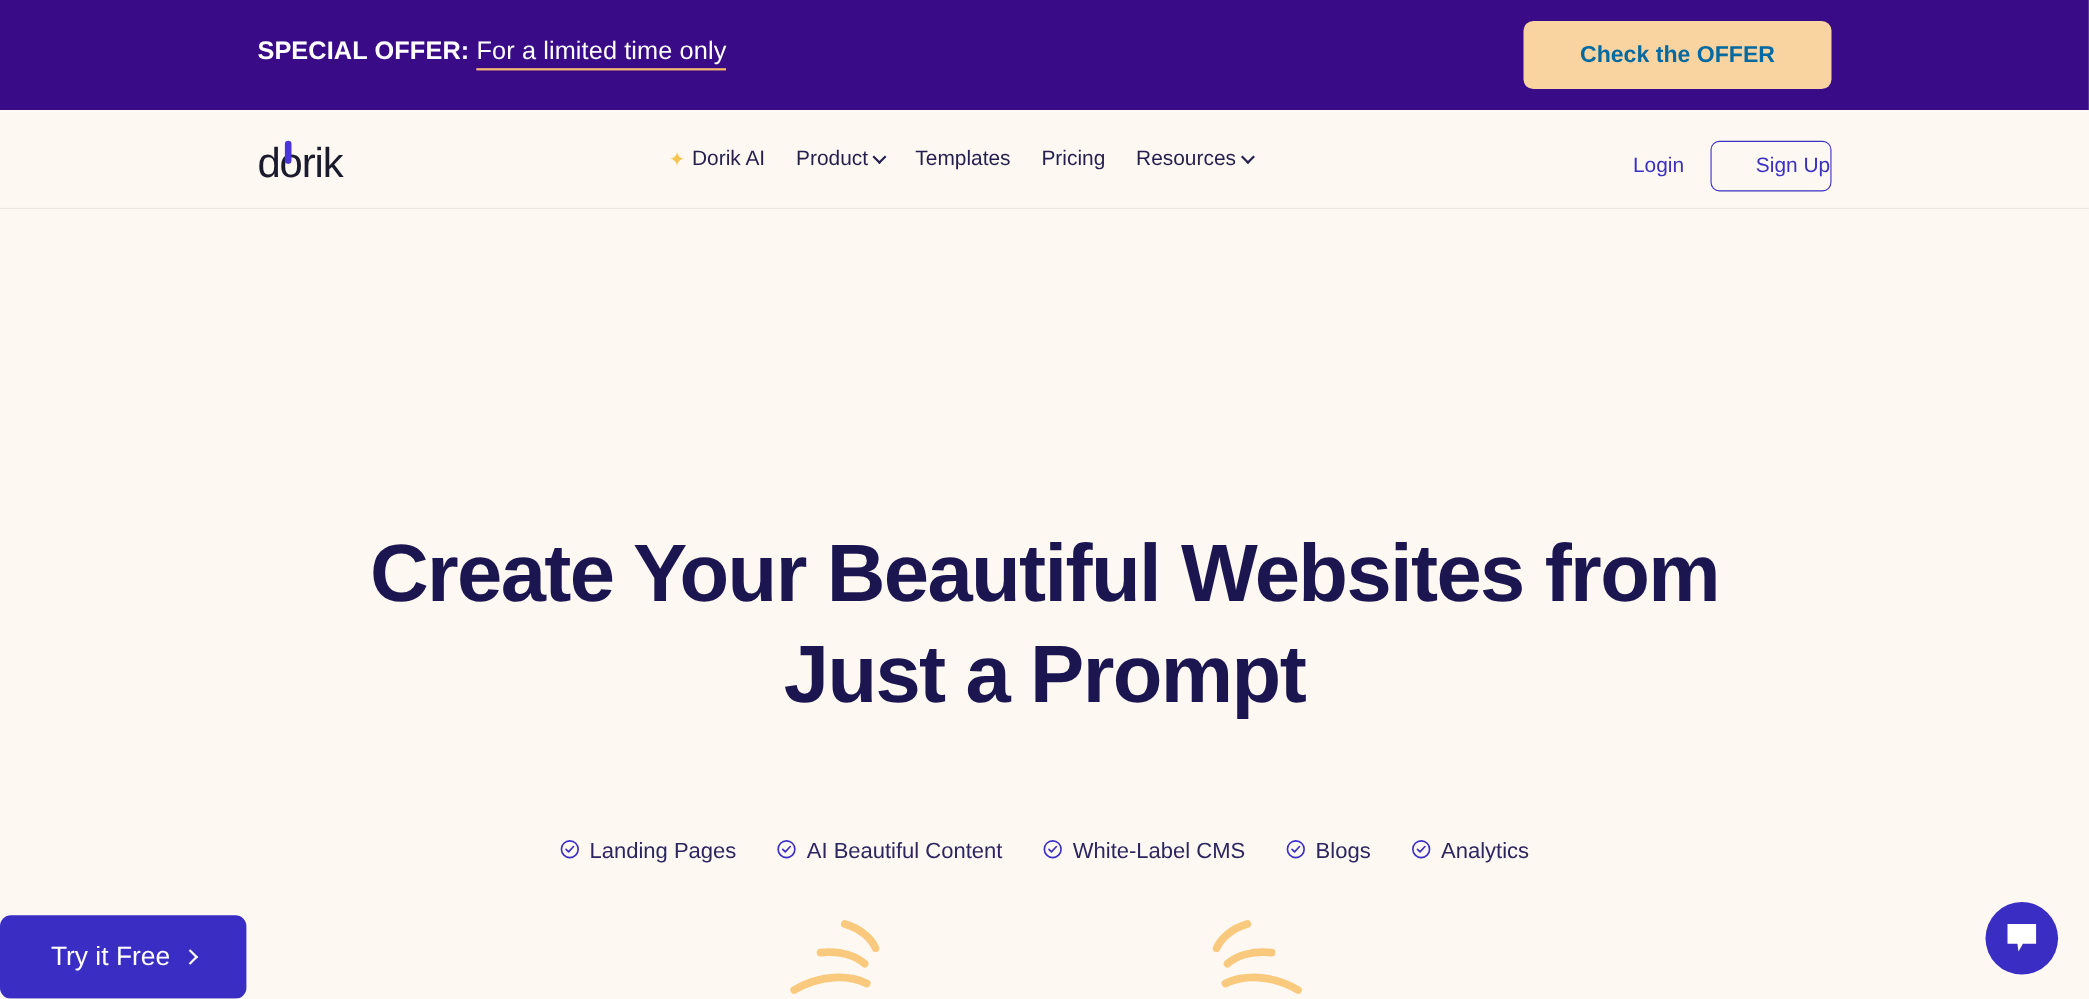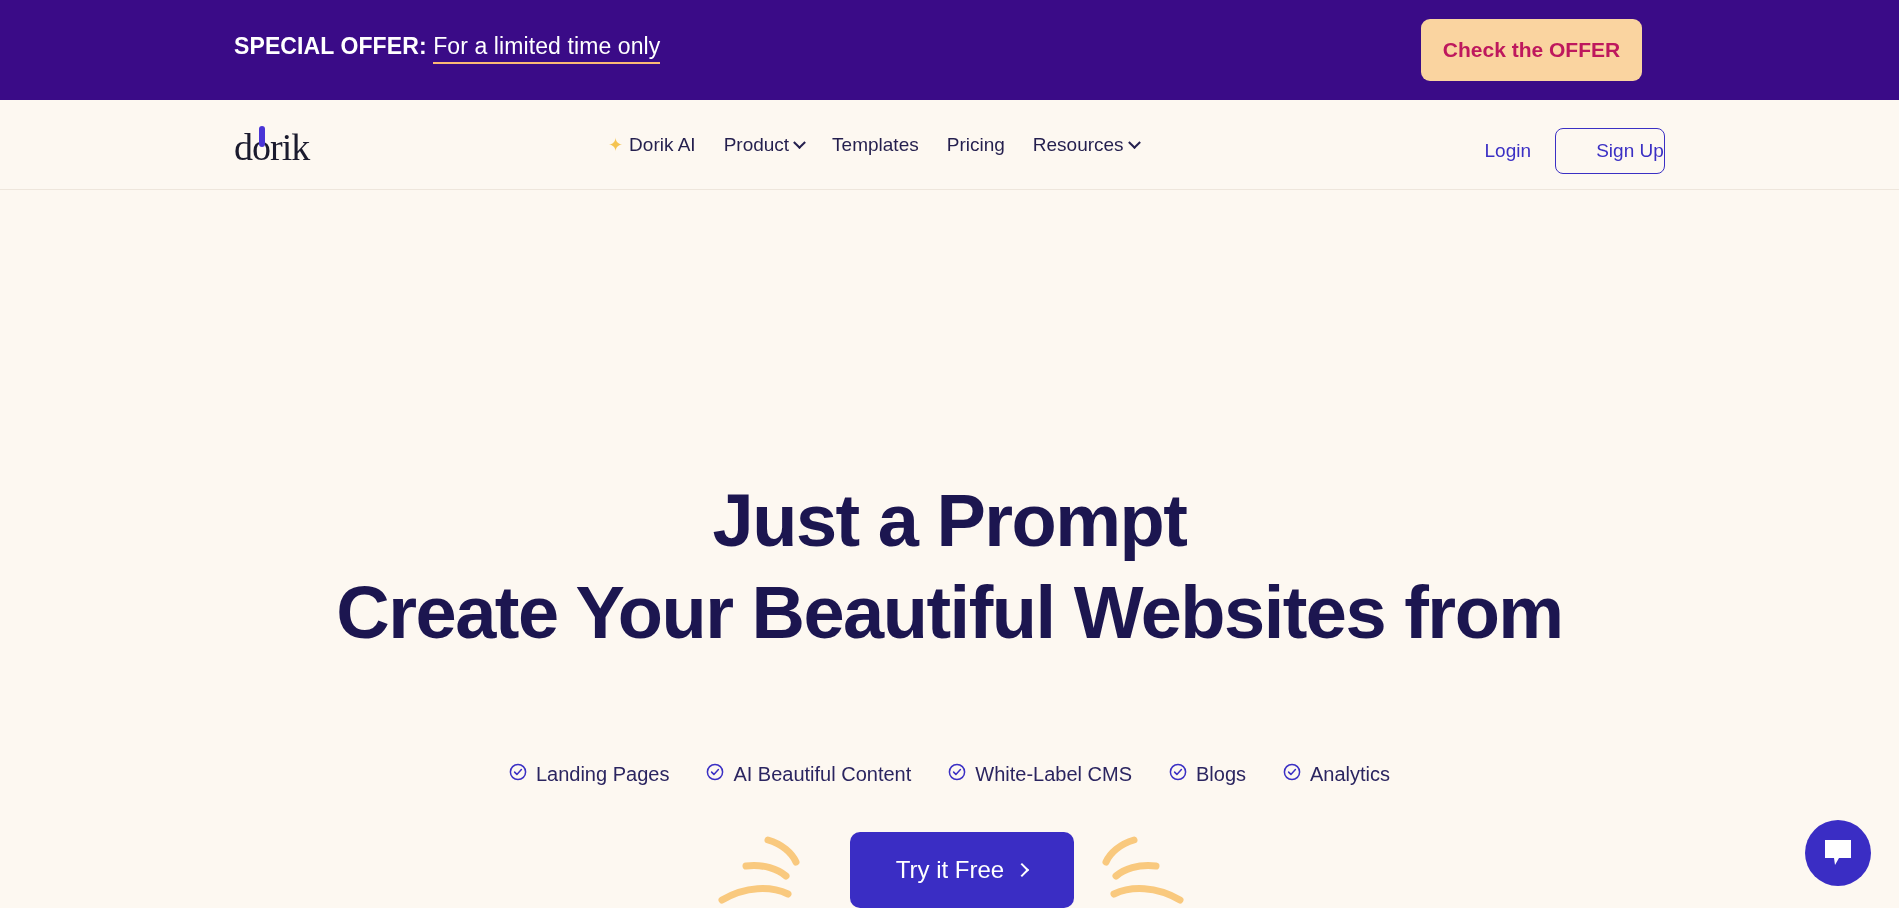--- a/index.html
+++ b/index.html
@@ -29,48 +29,46 @@
   }
   .banner-text .bold { font-weight: bold; }
   .banner-text .ul {
     border-bottom: 2px solid #fdba74;
     padding-bottom: 3px;
   }
   .banner-btn {
     position: absolute;
     left: 1385px;
     top: 19px;
-    width: 221px;
+    width: 280px;
     height: 62px;
     background: #FAD4A0;
-    color: #be185d;
+    color: #0369a1;
     border: none;
     border-radius: 9px;
     font-family: "Liberation Sans", sans-serif;
     font-size: 21px;
     font-weight: bold;
     cursor: pointer;
-    margin-left: 36px;
   }
 
   
   .nav {
     position: relative;
     height: 90px;
     background: #FDF8F1;
     border-bottom: 1px solid #EEE6DC;
   }
   .logo {
     position: absolute;
     left: 234px;
     top: 28px;
     display: flex;
-    align-items: flex-start;
+    align-items: flex-end;
     height: 40px;
-    font-family: Liberation Serif, serif;
   }
   .logo-mark {
     position: relative;
     width: 106px;
     height: 38px;
   }
   .logo-text {
     font-size: 38px;
     font-weight: 500;
     color: #1B1B2E;
@@ -185,23 +183,21 @@
     white-space: nowrap;
   }
   .check-icon { flex: 0 0 auto; display: block; }
 
   
   .cta-wrap {
     position: absolute;
     top: 642px;
     left: 0; right: 0;
     display: flex;
-    justify-content: center;
-    align-items: center;
-    padding-left: 24px;
+    align-items: center;
   }
   .cta-btn {
     width: 224px;
     height: 76px;
     background: #3A2DC4;
     border: none;
     border-radius: 10px;
     color: #FFFFFF;
     font-family: "Liberation Sans", sans-serif;
     font-size: 24px;
@@ -278,22 +274,22 @@
 
   <div class="nav-right">
     <span class="login-link">Login</span>
     <button class="signup-btn">Sign Up</button>
   </div>
 </div>
 
 <div class="hero">
 
   <div class="headline">
+    <div>Create Your Beautiful Websites from</div>
     <div>Just a Prompt</div>
-    <div>Create Your Beautiful Websites from</div>
   </div>
 
 
   <div class="features">
     <div class="feature">
       <svg class="check-icon" width="18" height="18" viewBox="0 0 18 18">
           <circle cx="9" cy="9" r="7.6" fill="none" stroke="#3B30C4" stroke-width="1.5"></circle>
           <path d="M5.6 9.1 L7.9 11.4 L12.4 6.6" fill="none" stroke="#3B30C4" stroke-width="1.5" stroke-linecap="round" stroke-linejoin="round"></path>
         </svg>
       <span>Landing Pages</span>

